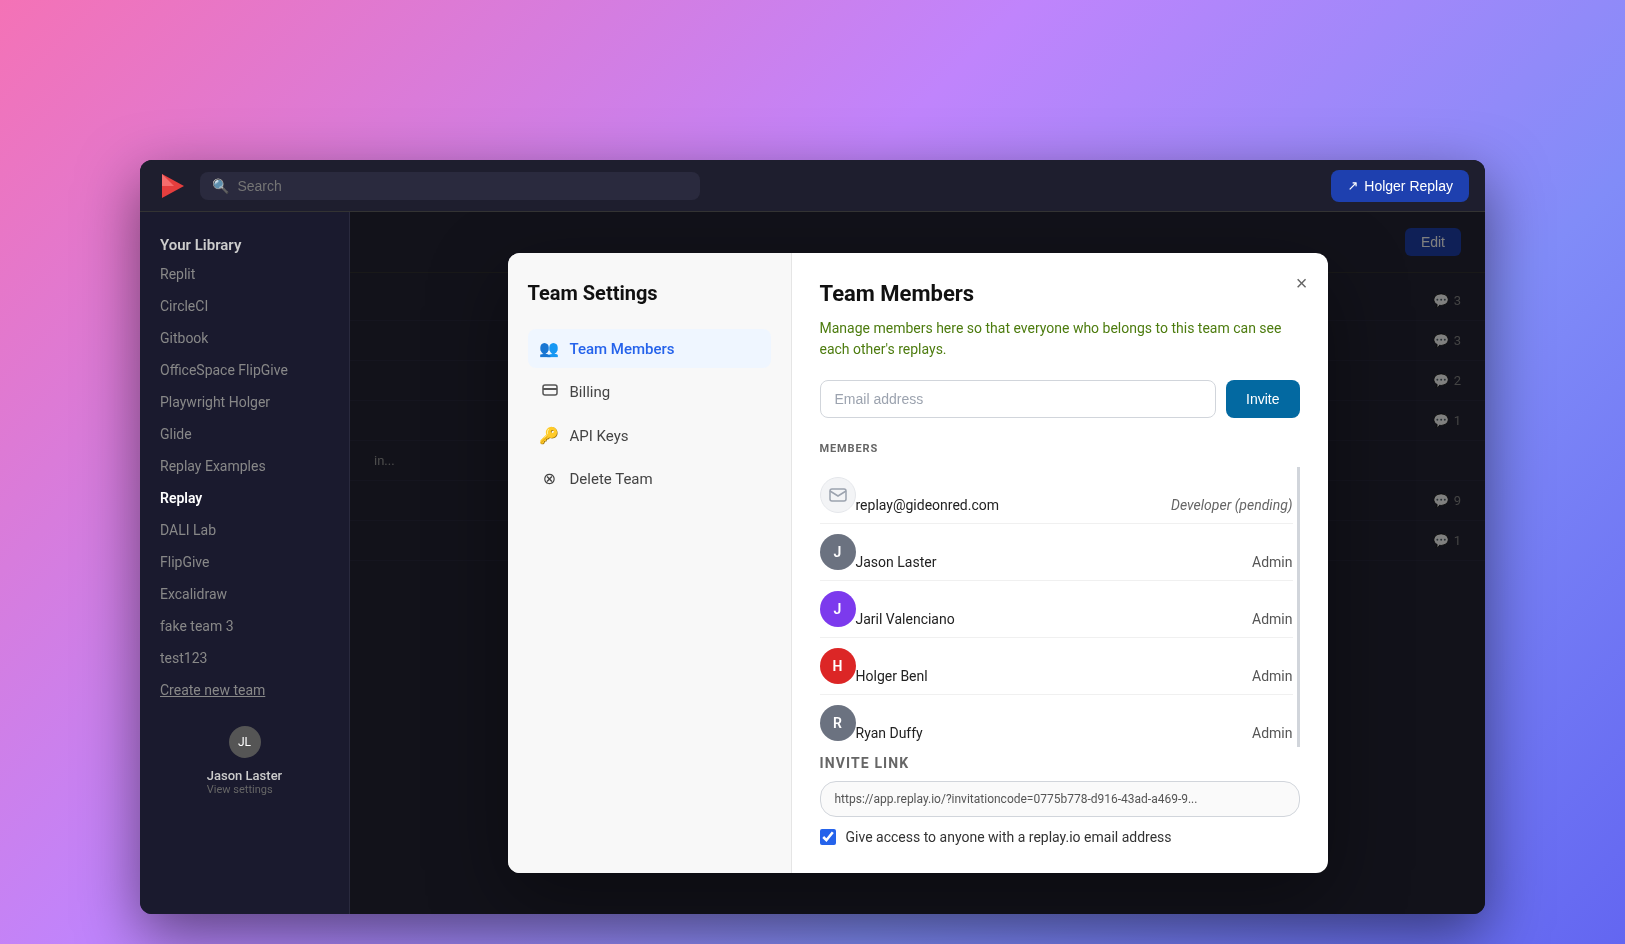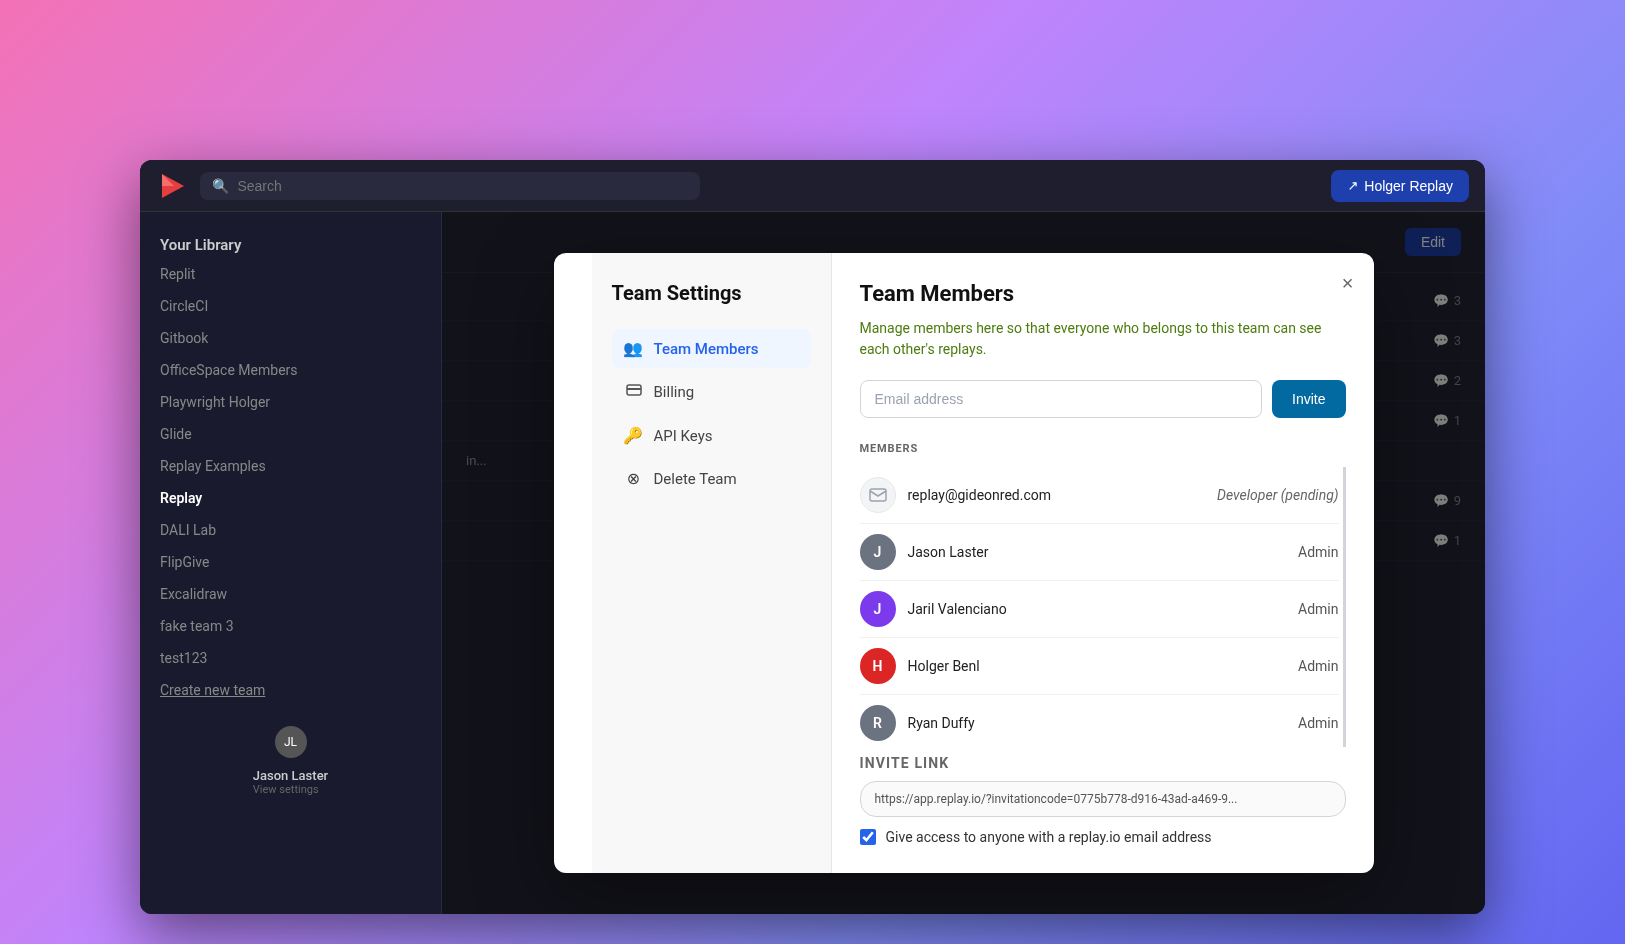--- a/index.html
+++ b/index.html
@@ -84,21 +84,21 @@
 
     
     .main {
       display: flex;
       flex: 1;
       overflow: hidden;
     }
 
     
     .sidebar {
-      width: 302px;
+      width: 210px;
       background: #1a1a2e;
       padding: 16px 0;
       border-right: 1px solid #2a2a3e;
       overflow-y: auto;
       flex-shrink: 0;
     }
 
     .sidebar-section-label {
       color: #ccc;
       font-size: 15px;
@@ -208,26 +208,25 @@
       border-radius: 12px;
       width: 820px;
       max-height: 700px;
       display: flex;
       overflow: hidden;
       box-shadow: 0 25px 80px rgba(0,0,0,0.4);
     }
 
     
     .modal-left {
-      width: 240px;
+      width: 284px;
       background: #f8f8f8;
       padding: 28px 20px;
       border-right: 1px solid #e5e5e5;
       flex-shrink: 0;
-      margin-left: 38px;
     }
 
     .modal-title {
       font-size: 20px;
       font-weight: 700;
       color: #111;
       margin-bottom: 24px;
     }
 
     .modal-nav-item {
@@ -321,22 +320,21 @@
     .members-label {
       font-size: 11px;
       font-weight: 700;
       color: #666;
       letter-spacing: 0.08em;
       margin-bottom: 12px;
     }
 
     .member-row {
       display: flex;
-      align-items: center;
-      gap: 12px;
+      align-items: flex-end;
       padding: 10px 0;
       border-bottom: 1px solid #f0f0f0;
     }
 
     .member-avatar {
       width: 36px;
       height: 36px;
       border-radius: 50%;
       display: flex;
       align-items: center;
@@ -426,21 +424,21 @@
   </div>
 
   <div class="main">
 
     <div class="sidebar">
       <div class="sidebar-section-label">Your Library</div>
 
       <div class="sidebar-item">Replit</div>
       <div class="sidebar-item">CircleCI</div>
       <div class="sidebar-item">Gitbook</div>
-      <div class="sidebar-item">OfficeSpace Members</div>
+      <div class="sidebar-item">OfficeSpace FlipGive</div>
       <div class="sidebar-item">Playwright Holger</div>
       <div class="sidebar-item">Glide</div>
       <div class="sidebar-item">Replay Examples</div>
       <div class="sidebar-item active">Replay</div>
       <div class="sidebar-item">DALI Lab</div>
       <div class="sidebar-item">FlipGive</div>
       <div class="sidebar-item">Excalidraw</div>
       <div class="sidebar-item">fake team 3</div>
       <div class="sidebar-item">test123</div>
 

